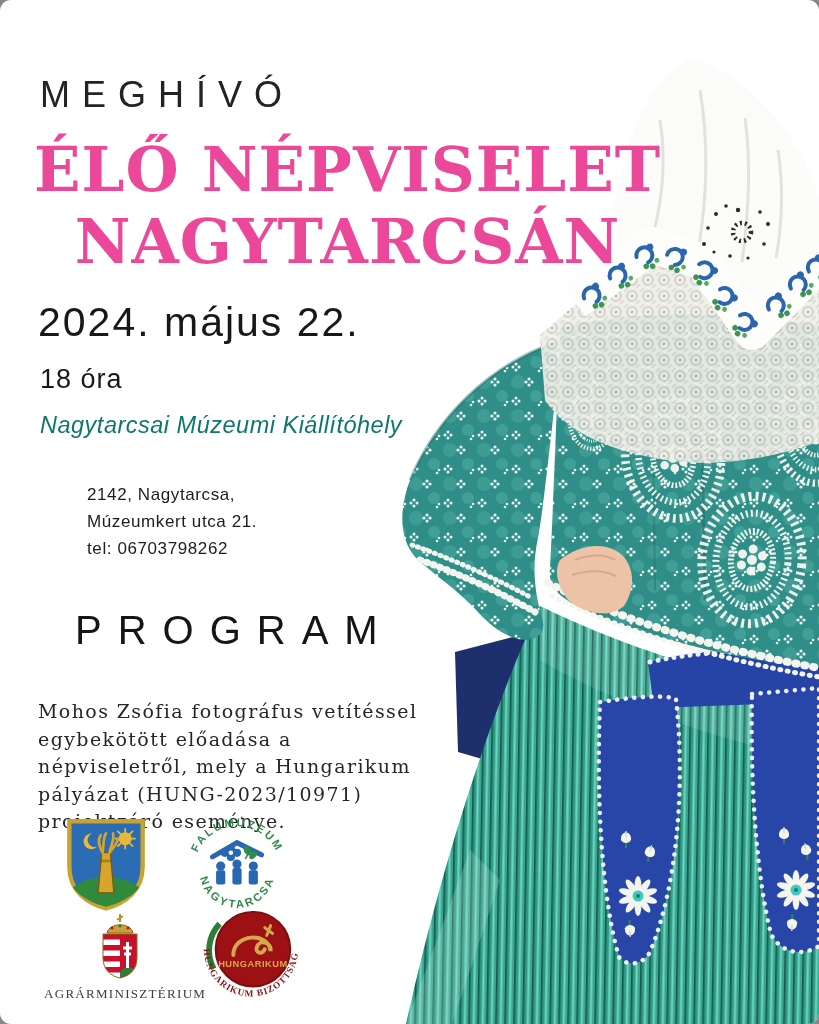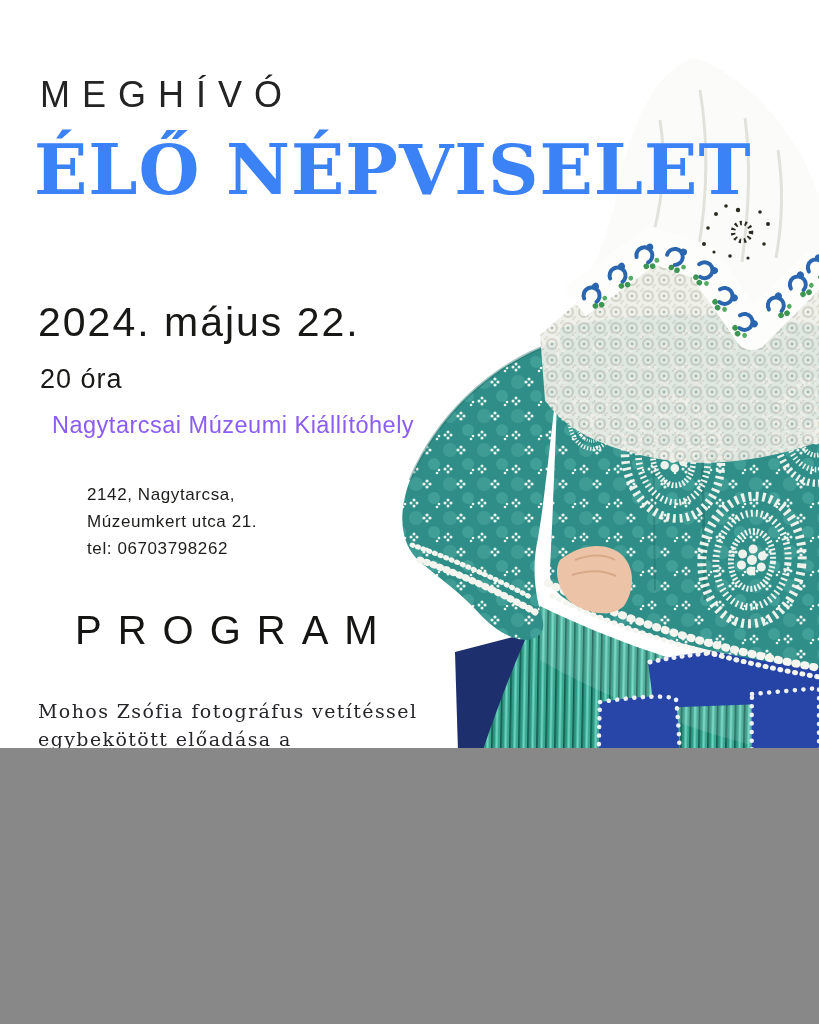--- a/index.html
+++ b/index.html
@@ -1,32 +1,32 @@
 <!DOCTYPE html>
 <html><head>
 <meta charset="utf-8">
 <style>
   html,body{margin:0;padding:0;background:#888;}
   .poster{
-    position:relative;width:819px;height:748px;margin:0 auto;
+    position:relative;width:819px;height:1024px;margin:0 auto;
     background:#ffffff;overflow:hidden;
-    font-family:"Liberation Sans",sans-serif;color:#1b1b19;
+    font-family:"Liberation Sans",sans-serif;color:#1b1b19;border-radius:11px;
   }
   .abs{position:absolute;}
   .kicker{
     left:40px;top:74px;font-size:36px;font-weight:300;
     letter-spacing:12px;color:#232323;
   }
   .title{
     left:34px;top:134px;font-family:"DejaVu Serif",serif;font-weight:700;
-    font-size:70px;line-height:72px;letter-spacing:1px;color:#3b82f6;white-space:nowrap;text-align:center;
+    font-size:61px;line-height:72px;letter-spacing:1px;color:#ec4899;white-space:nowrap;text-align:center;
   }
   .date{left:38px;top:299px;font-size:41px;font-weight:500;letter-spacing:2px;color:#181816;}
   .time{left:40px;top:364px;font-size:27px;font-weight:500;letter-spacing:1px;color:#181816;}
-  .venue{left:52px;top:412px;font-size:23.5px;font-weight:400;letter-spacing:.5px;color:#8b5cf6;}
+  .venue{left:40px;top:412px;font-size:23.5px;font-weight:400;letter-spacing:.5px;color:#0f766e;font-style:italic;}
   .address{left:40px;top:481px;font-size:17px;font-weight:500;line-height:27px;letter-spacing:.6px;color:#1d1d1b;margin-left:47px;}
   .program-heading{left:40px;top:608px;font-size:40px;font-weight:500;letter-spacing:16px;color:#151513;margin-left:35px;}
   .program-text{
     left:38px;top:698px;width:404px;font-family:"DejaVu Serif",serif;
     font-size:19px;line-height:27.5px;letter-spacing:1.4px;color:#26262a;
   }
   .logos-caption{
     font-family:"Liberation Serif",serif;font-size:13px;letter-spacing:1.3px;
     color:#3b3b39;text-align:center;margin-top:4px;
   }
@@ -202,24 +202,25 @@
         <circle cx="764" cy="244" r="1.8"></circle>
       <circle cx="730" cy="256" r="1.8"></circle>
         <circle cx="748" cy="258" r="1.6"></circle>
     </g>
   </svg>
 
   <div class="abs kicker">MEGHÍVÓ</div>
 
   <div class="abs title">
     <div>ÉLŐ NÉPVISELET</div>
+    <div>NAGYTARCSÁN</div>
   </div>
 
   <div class="abs date">2024. május 22.</div>
-  <div class="abs time">20 óra</div>
+  <div class="abs time">18 óra</div>
   <div class="abs venue">Nagytarcsai Múzeumi Kiállítóhely</div>
 
   <div class="abs address">
     <div>2142, Nagytarcsa,</div>
     <div>Múzeumkert utca 21.</div>
     <div>tel: 06703798262</div>
   </div>
 
   <div class="abs program-heading">PROGRAM</div>
   <div class="abs program-text">Mohos Zsófia fotográfus vetítéssel egybekötött előadása a népviseletről, mely a Hungarikum pályázat (HUNG-2023/10971) projektzáró eseménye.</div>

